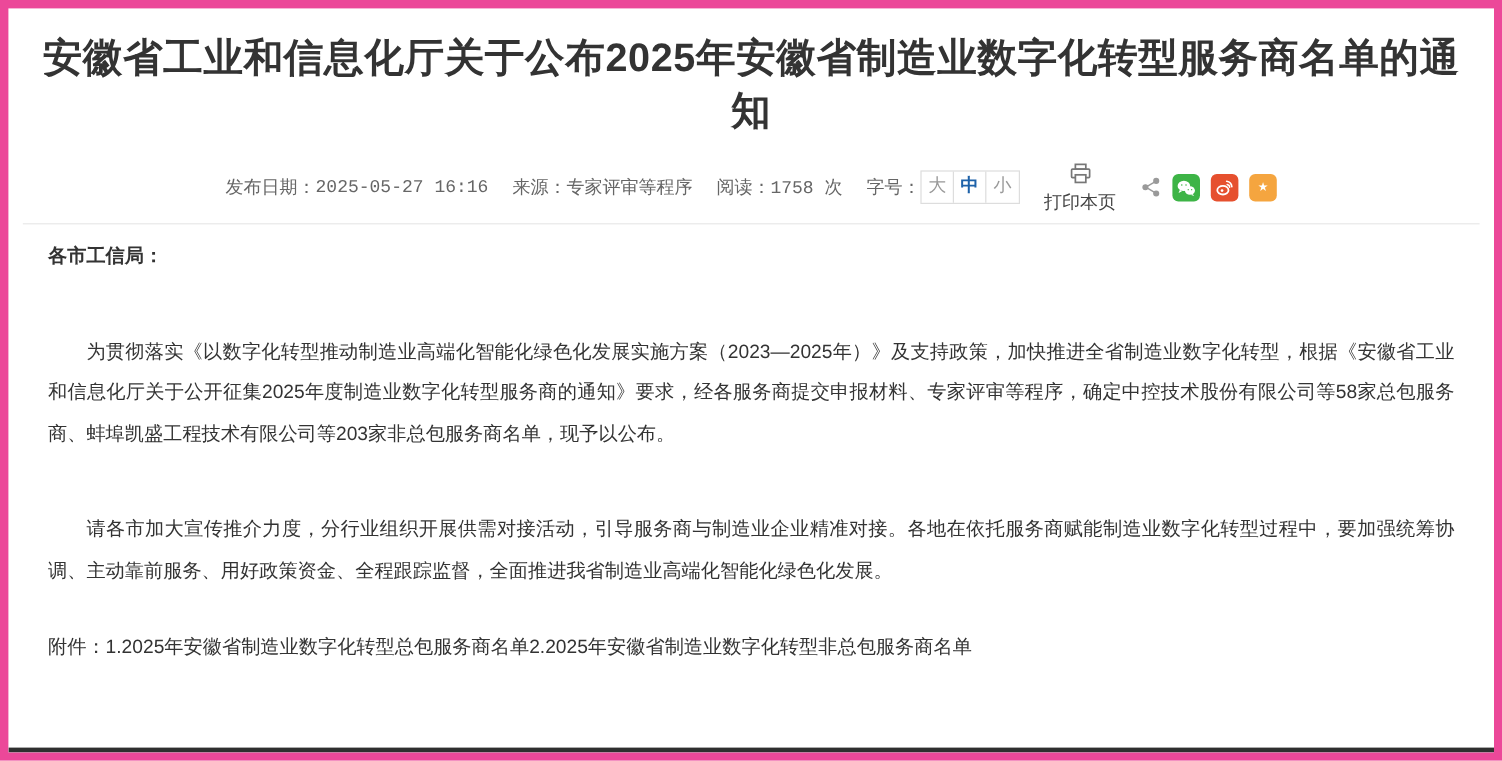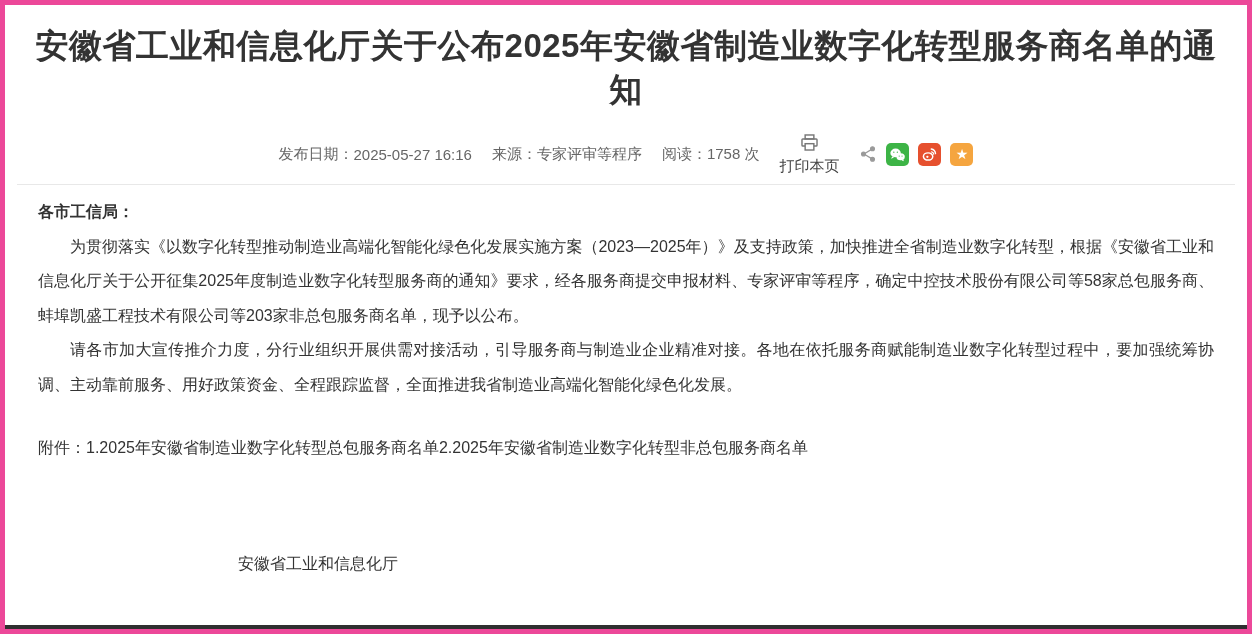--- a/index.html
+++ b/index.html
@@ -4,41 +4,42 @@
 <style>
   * { margin: 0; padding: 0; box-sizing: border-box; }
   html, body { background: #ffffff; }
   body { font-family: "Liberation Sans", "DejaVu Sans", sans-serif; }
   .page {
     position: relative;
     width: 1252px;
     height: 634px;
     margin: 0 auto;
     background: #ffffff;
-    border: 5px solid #ec4899;
+    border: 7px solid #ec4899;
     overflow: hidden;
   }
   .title {
     margin: 19px 18px 0;
     text-align: center;
     font-size: 33px;
     font-weight: bold;
     color: #333333;
     line-height: 44px;
     letter-spacing: 0.5px;
   }
   .meta-bar {
     margin-top: 28px;
     display: flex;
     justify-content: center;
     align-items: center;
     gap: 20px;
     font-size: 15px;
     color: #666666;
     height: 28px;
+    font-family: Liberation Mono, monospace;
   }
   .meta-item { display: flex; align-items: center; white-space: nowrap; }
   .fontsize-group {
     display: flex;
     align-items: center;
     border: 1px solid #dddddd;
     background: #ffffff;
     height: 28px;
   }
   .fontsize-btn {
@@ -71,21 +72,21 @@
     margin: 16px 12px 0;
   }
   .content {
     padding: 10px 33px 0;
     font-size: 16px;
     color: #333333;
     line-height: 34.5px;
     text-align: justify;
   }
   .salutation { text-indent: 0; font-weight: bold; }
-  .para { text-indent: 2em; }
+  .para { text-indent: 2em; margin-top: 45px; }
   .attach { display: flex; margin-top: 29px; line-height: 33px; text-align: right; }
   .attach-label { flex: none; }
   .attach-items { display: flex; flex-direction: row; }
   .attach-item { cursor: pointer; }
   .signature { margin-top: 84px; line-height: 32px; text-align: left; }
   .sig-org  { padding-left: 200px; }
   .bottom-bar {
     position: absolute;
     left: 0; bottom: 0;
     width: 100%; height: 4px;
@@ -105,20 +106,28 @@
       <span>发布日期：</span>
       <span>2025-05-27 16:16</span>
     </span>
     <span class="meta-item">
       <span>来源：</span>
       <span>专家评审等程序</span>
     </span>
     <span class="meta-item">
       <span>阅读：</span>
       <span>1758 次</span>
+    </span>
+    <span class="meta-item">
+      <span>字号：</span>
+      <span class="fontsize-group">
+        <span class="fontsize-btn">大</span>
+        <span class="fontsize-btn active">中</span>
+        <span class="fontsize-btn">小</span>
+      </span>
     </span>
     <span class="meta-item print-btn">
       <span>
         <svg width="19" height="19" viewBox="0 0 24 24" fill="none" stroke="#777777" stroke-width="1.8">
           <rect x="6.5" y="2.5" width="11" height="5"></rect>
           <rect x="2.5" y="7.5" width="19" height="9" rx="1"></rect>
           <rect x="6.5" y="13.5" width="11" height="8" fill="#ffffff"></rect>
         </svg>
       </span>
       <span>打印本页</span>

